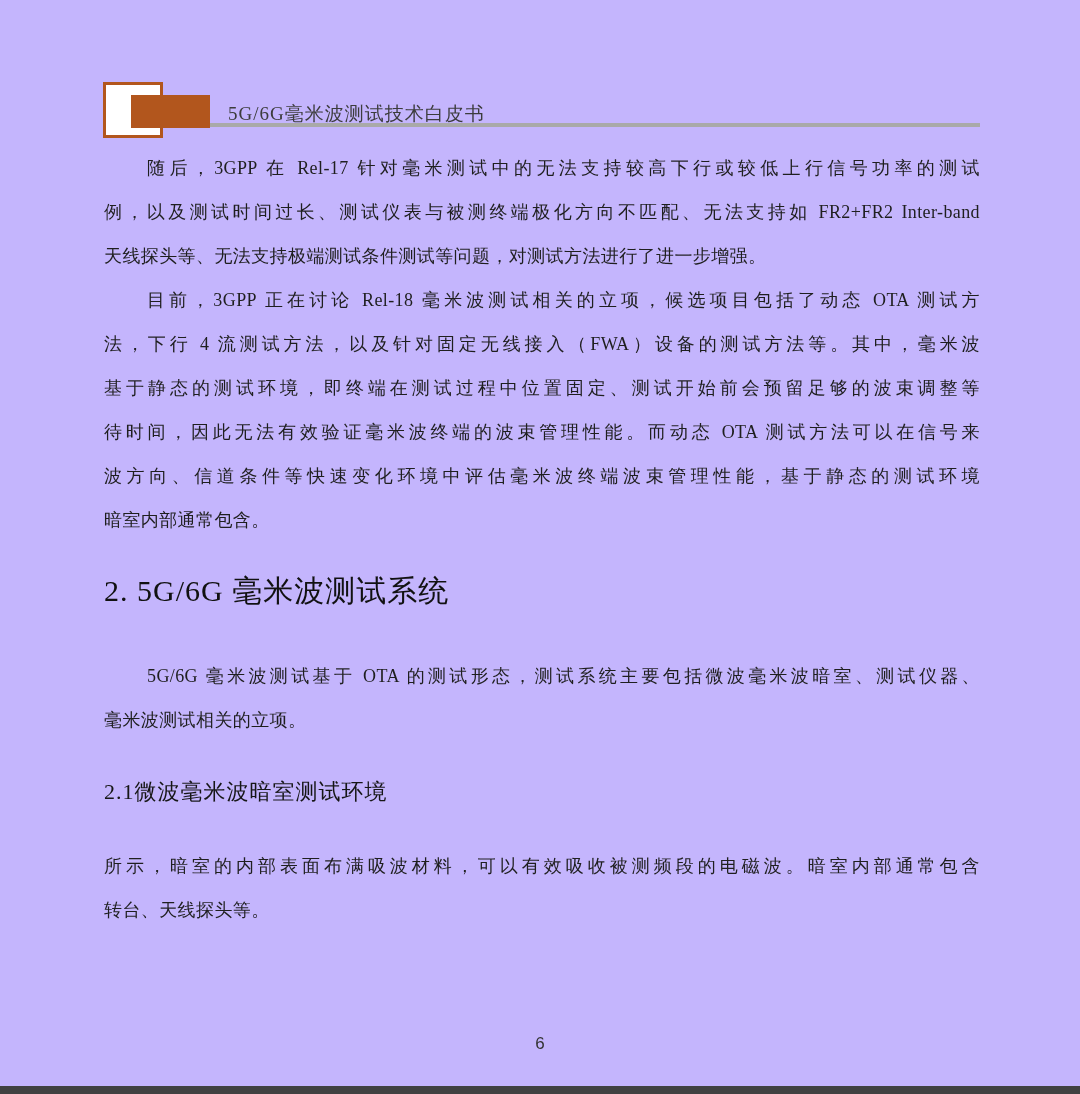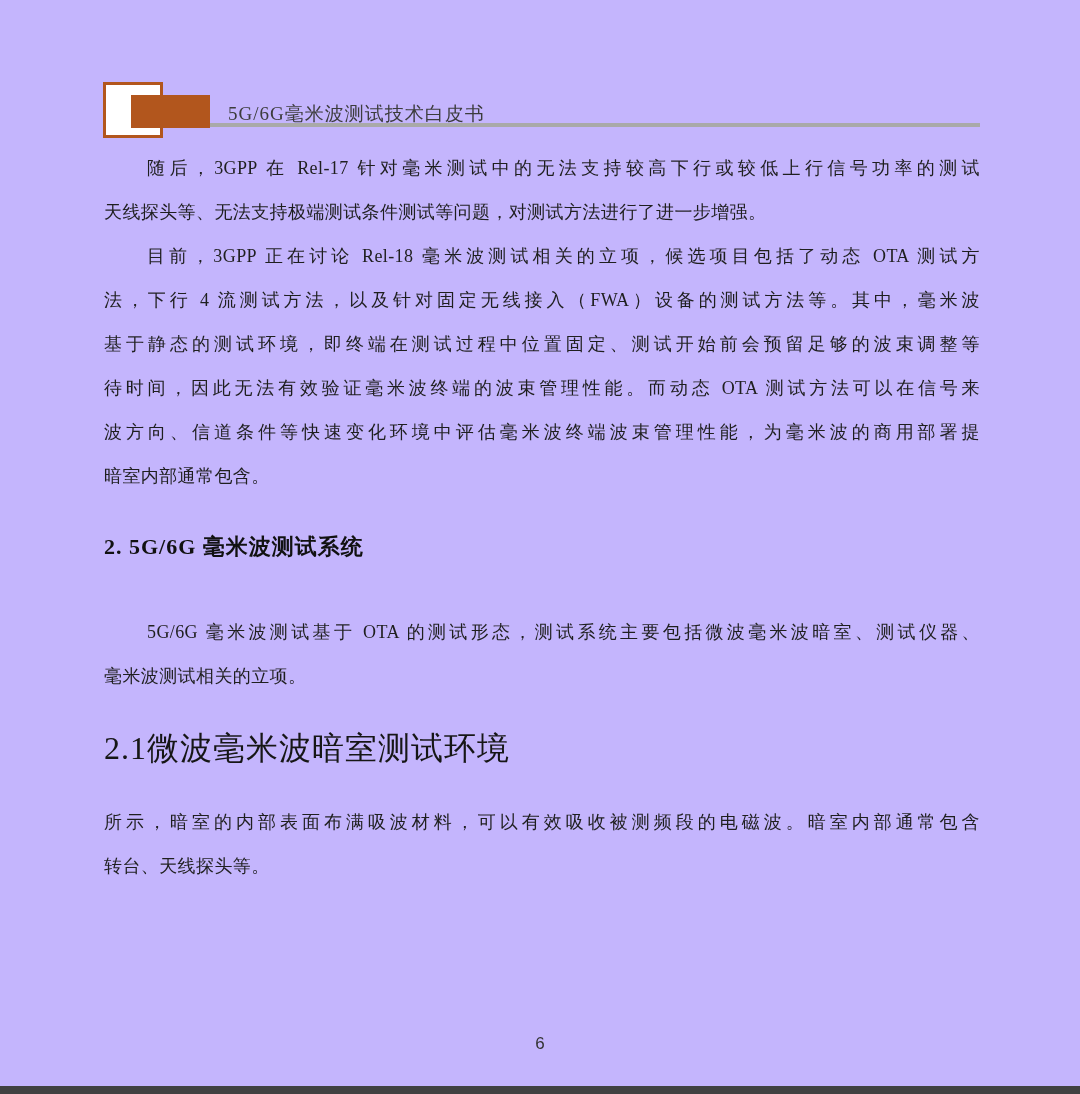--- a/index.html
+++ b/index.html
@@ -36,27 +36,27 @@
   
   .content {
     position: absolute; left: 104px; top: 146px; width: 876px;
   }
   .para { font-size: 18px; line-height: 44px; letter-spacing: 0.4px; }
   .line { text-align: justify; text-align-last: justify; }
   .line.firstline { text-indent: 43px; }
   .line.lastline { text-align-last: left; }
   .h2 {
     margin-top: 31px;
-    font-size: 22px; line-height: 36px; font-weight: bold; color: #111;
+    font-size: 30px; line-height: 36px; font-weight: normal; color: #111;
     letter-spacing: 1px;
   }
   .p3 { margin-top: 45px; }
   .h21 {
     margin-top: 34px;
-    font-size: 32px; line-height: 32px; font-weight: normal; color: #161616;
+    font-size: 22px; line-height: 32px; font-weight: normal; color: #161616;
     letter-spacing: 1px;
   }
   .p4 { margin-top: 36px; }
   
   .page-number {
     position: absolute; top: 1034px; left: 0; width: 100%;
     text-align: center; font-size: 17px; color: #333;
     font-family: "Liberation Sans", sans-serif;
   }
   .bottom-bar {
@@ -73,29 +73,30 @@
     <div class="logo-outline"></div>
     <div class="logo-solid"></div>
     <div class="header-rule"></div>
     <div class="header-title">5G/6G毫米波测试技术白皮书</div>
   </div>
 
   <div class="content">
 
     <div class="para">
       <div class="line firstline">随后，3GPP 在 Rel-17 针对毫米测试中的无法支持较高下行或较低上行信号功率的测试</div>
+      <div class="line">例，以及测试时间过长、测试仪表与被测终端极化方向不匹配、无法支持如 FR2+FR2 Inter-band</div>
       <div class="line lastline">天线探头等、无法支持极端测试条件测试等问题，对测试方法进行了进一步增强。</div>
     </div>
 
     <div class="para">
       <div class="line firstline">目前，3GPP 正在讨论 Rel-18 毫米波测试相关的立项，候选项目包括了动态 OTA 测试方</div>
       <div class="line">法，下行 4 流测试方法，以及针对固定无线接入（FWA）设备的测试方法等。其中，毫米波</div>
       <div class="line">基于静态的测试环境，即终端在测试过程中位置固定、测试开始前会预留足够的波束调整等</div>
       <div class="line">待时间，因此无法有效验证毫米波终端的波束管理性能。而动态 OTA 测试方法可以在信号来</div>
-      <div class="line">波方向、信道条件等快速变化环境中评估毫米波终端波束管理性能，为毫米波的商用部署提</div>
+      <div class="line">波方向、信道条件等快速变化环境中评估毫米波终端波束管理性能，基于静态的测试环境</div>
       <div class="line lastline">暗室内部通常包含。</div>
     </div>
 
     <div class="h2">2.  5G/6G 毫米波测试系统</div>
 
     <div class="para p3">
       <div class="line firstline">5G/6G 毫米波测试基于 OTA 的测试形态，测试系统主要包括微波毫米波暗室、测试仪器、</div>
       <div class="line lastline">毫米波测试相关的立项。</div>
     </div>
 

